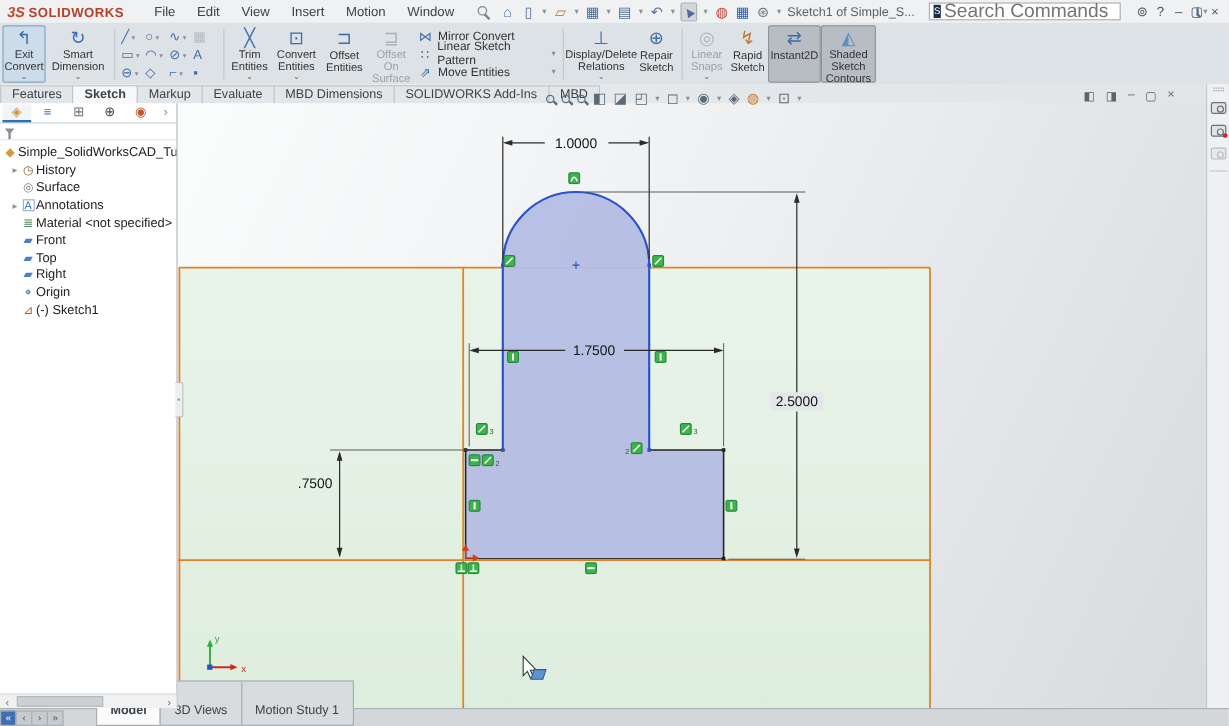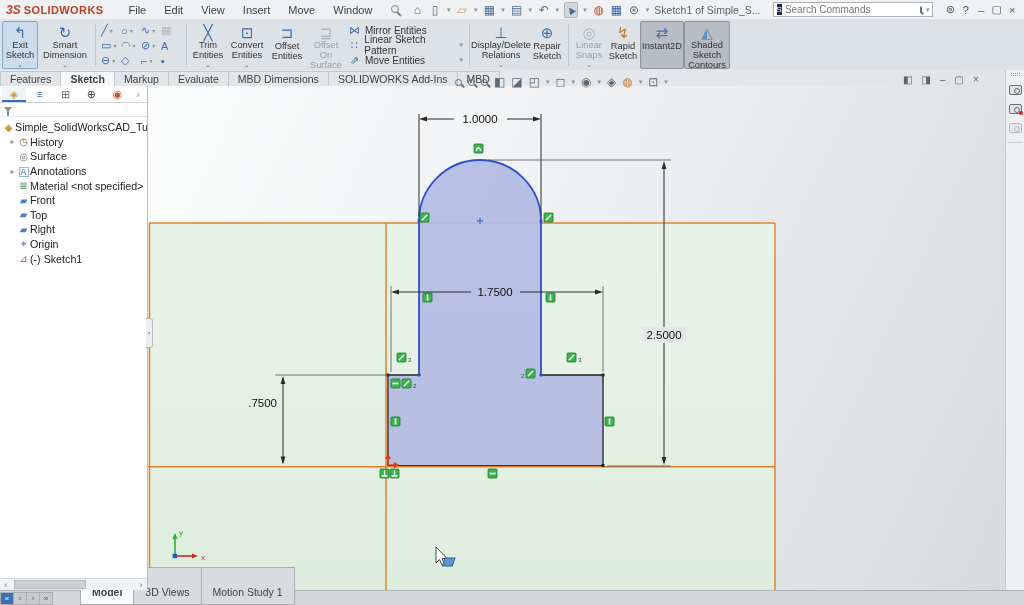--- a/index.html
+++ b/index.html
@@ -16,21 +16,21 @@
   .pin{width:10px;height:10px;position:relative;margin:0 8px;}
   .pin::before{content:"";position:absolute;width:6px;height:6px;border:1.5px solid #7a838b;border-radius:50%;left:0;top:0;}
   .pin::after{content:"";position:absolute;width:6px;height:1.5px;background:#7a838b;transform:rotate(45deg);left:5px;top:8px;}
   .qi{width:19px;text-align:center;color:#4e6e94;font-size:12px;}
   .qi.sel{background:#d3d7da;border:1px solid #aeb3b8;border-radius:2px;}
   .qi .rot{display:inline-block;transform:rotate(-35deg);}
   .tinycaret{font-size:7px;color:#8a9097;margin:0 1px;}
   #doctitle{color:#5c6368;font-size:10.5px;margin-left:auto;white-space:nowrap;}
   #searchbox{width:160px;height:15px;background:#fff;border:1px solid #aab0b5;display:flex;align-items:center;gap:3px;padding:0 3px;margin:0 8px;}
   #searchbox .slogo{width:11px;height:11px;background:#1a2a4a;color:#fff;font-size:8px;text-align:center;line-height:11px;}
-  #searchbox input{border:none;outline:none;flex:1;font-size:10px;color:#444;font-family:"Liberation Sans",sans-serif;background:transparent;}
+  #searchbox input{border:none;outline:none;flex:1;font-size:16px;color:#444;font-family:"Liberation Sans",sans-serif;background:transparent;}
   .mag{width:7px;height:7px;border:1.4px solid #5b6e80;border-radius:50%;position:relative;display:inline-block;}
   .mag::after{content:"";position:absolute;width:4px;height:1.5px;background:#5b6e80;transform:rotate(45deg);right:-3.5px;bottom:-1.5px;}
   .winbtn{width:16px;text-align:center;color:#4c5257;font-size:11px;}
 
   
   #ribbon{left:0;top:20px;width:1024px;height:50px;background:#dde2e6;display:flex;align-items:stretch;padding:1px 2px;}
   .vsep{width:1px;background:#c3c8cc;margin:3px 3px;}
   .bb{display:flex;flex-direction:column;align-items:center;justify-content:flex-start;font-size:9.3px;line-height:9.8px;color:#333;text-align:center;padding-top:3px;border:1px solid transparent;border-radius:2px;}
   .bb .ic{font-size:15px;line-height:16px;height:17px;color:#3e6da8;}
   .bb .cv{font-size:7px;color:#666;line-height:7px;margin-top:auto;padding-bottom:1px;}
@@ -106,21 +106,21 @@
 
 <div id="titlebar" class="abs">
   <span id="logo">
     <span class="la">3S</span>
     <span class="lb">SOLIDWORKS</span>
   </span>
   <span class="menu">File</span>
   <span class="menu">Edit</span>
   <span class="menu">View</span>
   <span class="menu">Insert</span>
-  <span class="menu">Move</span>
+  <span class="menu">Motion</span>
   <span class="menu">Window</span>
   <span class="pin"></span>
   <span class="qi">⌂</span>
   <span class="qi">▯</span>
     <span class="tinycaret">▾</span>
   <span class="qi" style="color:#c08a2e">▱</span>
     <span class="tinycaret">▾</span>
   <span class="qi">▦</span>
     <span class="tinycaret">▾</span>
   <span class="qi" style="color:#6b7artifacts077">▤</span>
@@ -143,21 +143,21 @@
   <span class="winbtn">⊚</span>
   <span class="winbtn">?</span>
   <span class="winbtn">–</span>
   <span class="winbtn">▢</span>
   <span class="winbtn">×</span>
 </div>
 
 <div id="ribbon" class="abs">
   <div class="bb pressed-blue" style="width:36px">
     <span class="ic">↰</span>
-    <span>Exit Sketch</span>
+    <span>Exit Convert</span>
     <span class="cv">⌄</span>
   </div>
   <div class="bb" style="width:54px">
     <span class="ic">↻</span>
     <span>Smart Dimension</span>
     <span class="cv">⌄</span>
   </div>
   <div class="vsep"></div>
   <div id="palette">
     <span class="pc">
@@ -220,21 +220,21 @@
     <span class="ic">⊐</span>
     <span>Offset Entities</span>
   </div>
   <div class="bb disabled" style="width:40px">
     <span class="ic">⊒</span>
     <span>Offset On Surface</span>
   </div>
   <div id="midstack" style="width:120px">
     <div class="sb">
       <span class="ic">⋈</span>
-      <span>Mirror Entities</span>
+      <span>Mirror Convert</span>
     </div>
     <div class="sb">
       <span class="ic">∷</span>
       <span>Linear Sketch Pattern</span>
       <span class="tinycaret">▾</span>
     </div>
     <div class="sb">
       <span class="ic">⇗</span>
       <span>Move Entities</span>
       <span class="tinycaret">▾</span>

